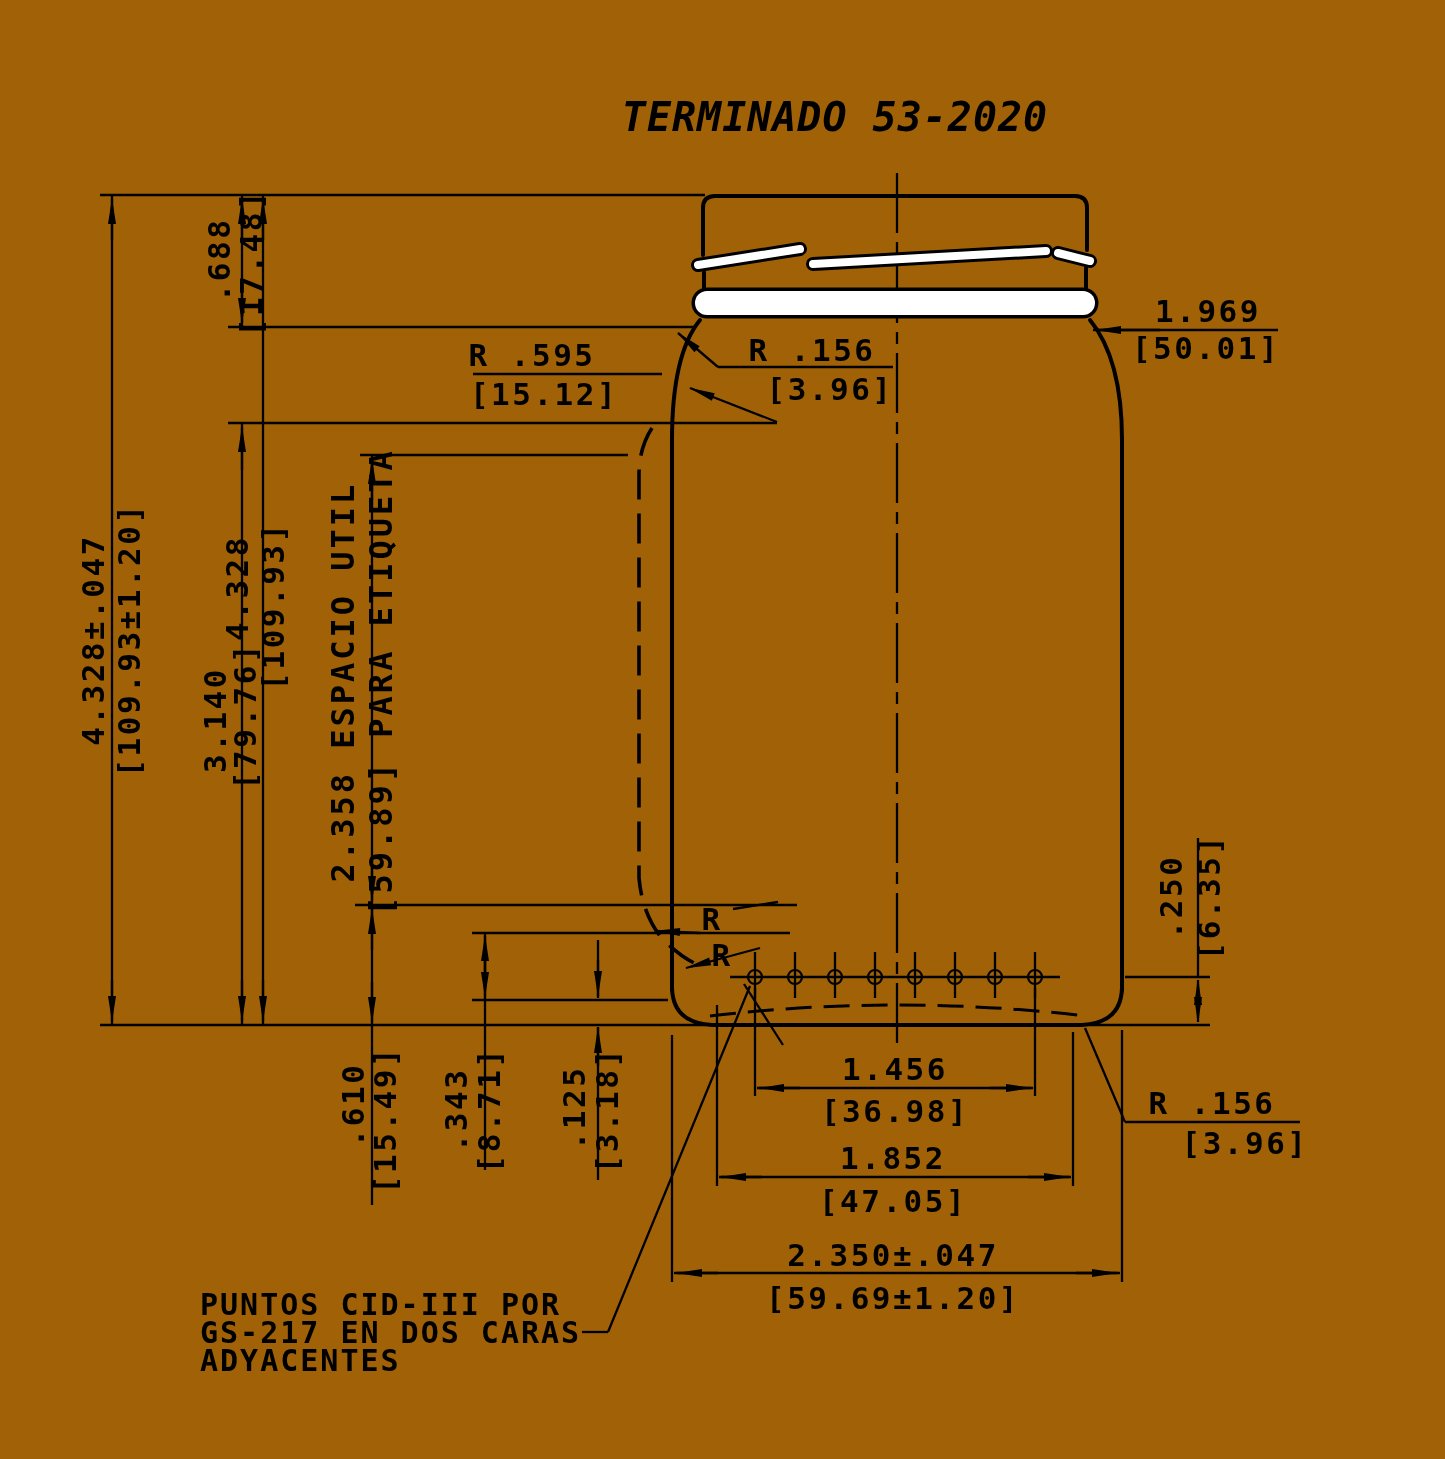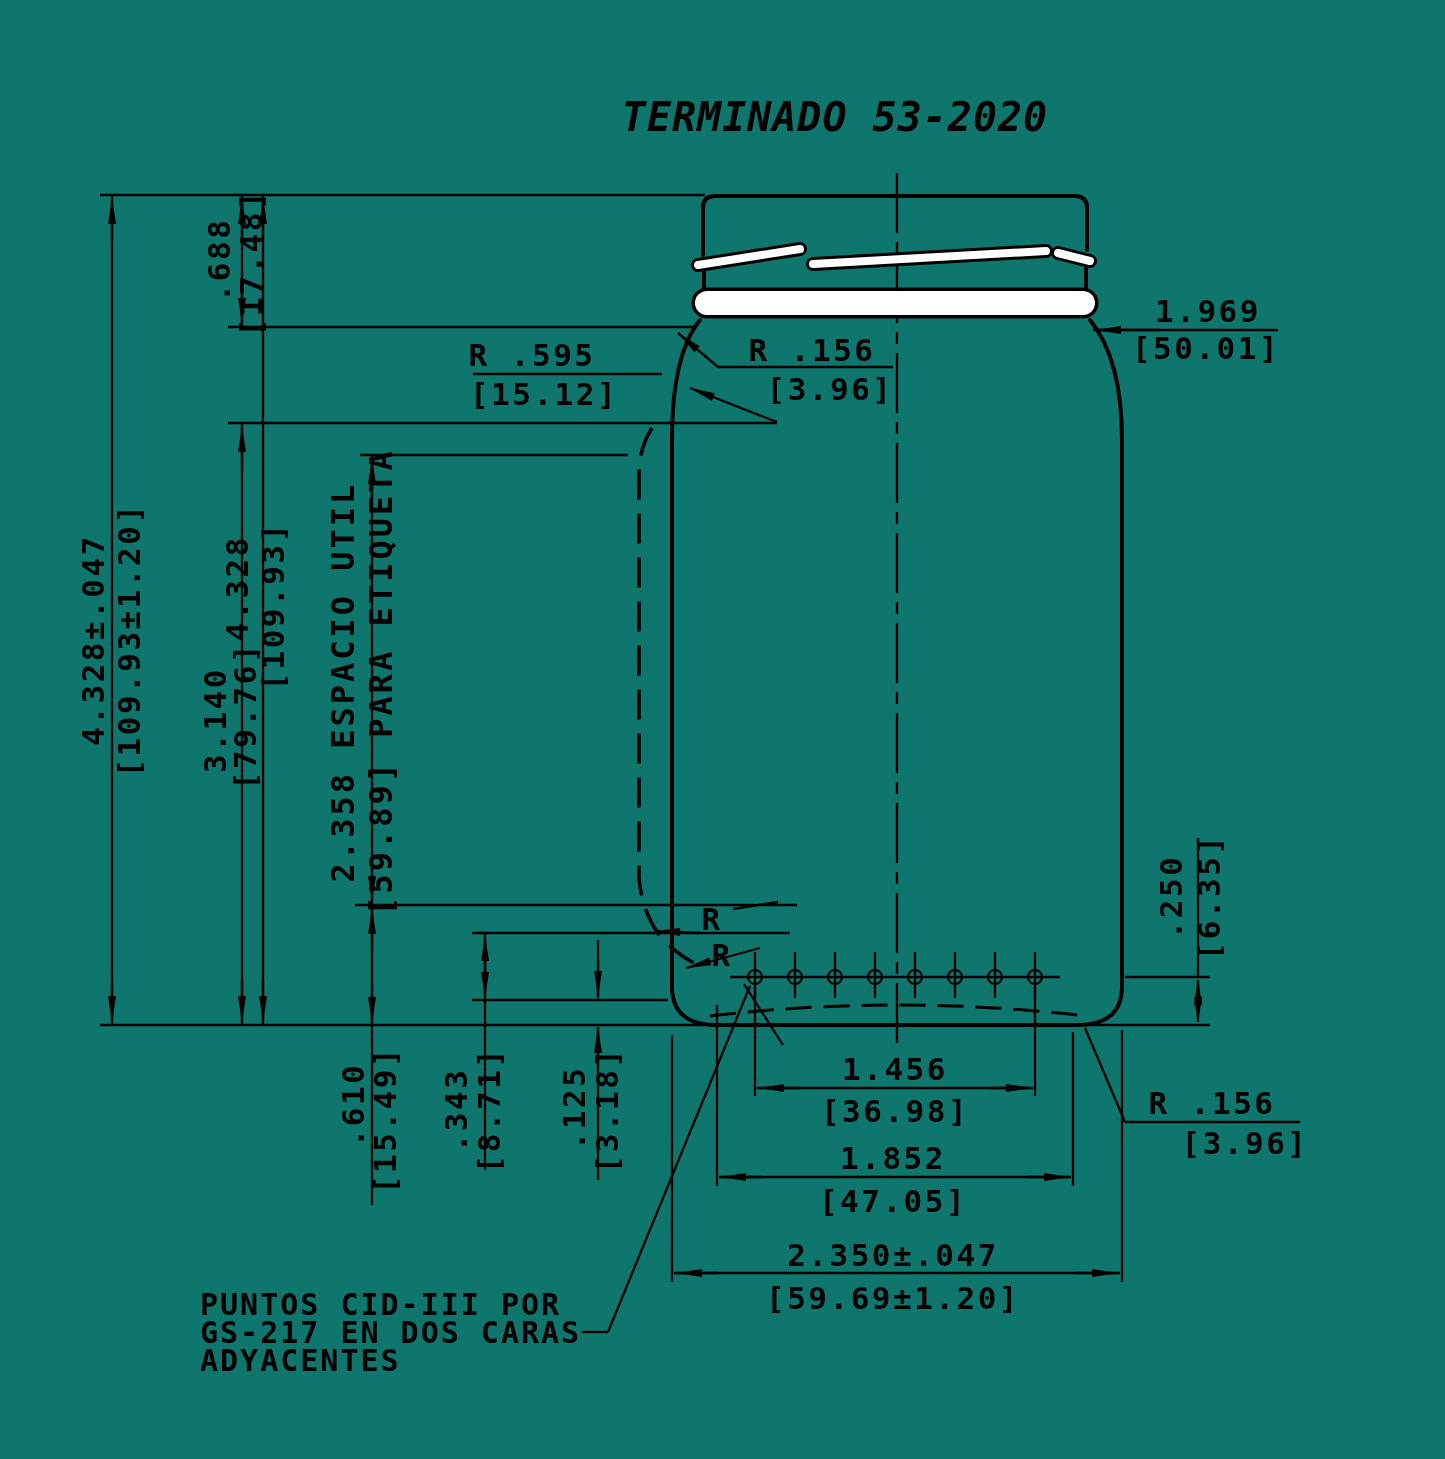--- a/index.html
+++ b/index.html
@@ -1,16 +1,16 @@
 <!DOCTYPE html>
 <html><head>
 <meta charset="utf-8">
 <style>
   html,body{margin:0;padding:0;background:#fff;}
-  .sheet{position:relative;width:1445px;height:1459px;background:#0f766e;overflow:hidden;}
+  .sheet{position:relative;width:1445px;height:1459px;background:#a16207;overflow:hidden;}
   svg{display:block;}
   .outline{stroke:#000;stroke-width:4;fill:none;stroke-linecap:round;}
   .thick-black{stroke:#000;fill:none;stroke-linecap:round;}
   .thick-white{stroke:#fff;fill:none;stroke-linecap:round;}
   .dim{stroke:#000;stroke-width:2.3;fill:none;stroke-linecap:butt;}
   .dashed-profile{stroke:#000;stroke-width:3.6;fill:none;stroke-dasharray:30 14;stroke-linecap:butt;}
   .dome{stroke:#000;stroke-width:3;fill:none;stroke-dasharray:26 12;}
   .cline{stroke:#000;stroke-width:2.3;fill:none;stroke-dasharray:60 9 12 9;}
   .dot{stroke:#000;stroke-width:2.2;fill:none;}
   text{font-family:"DejaVu Sans Mono","Liberation Mono",monospace;font-weight:bold;fill:#000;}

